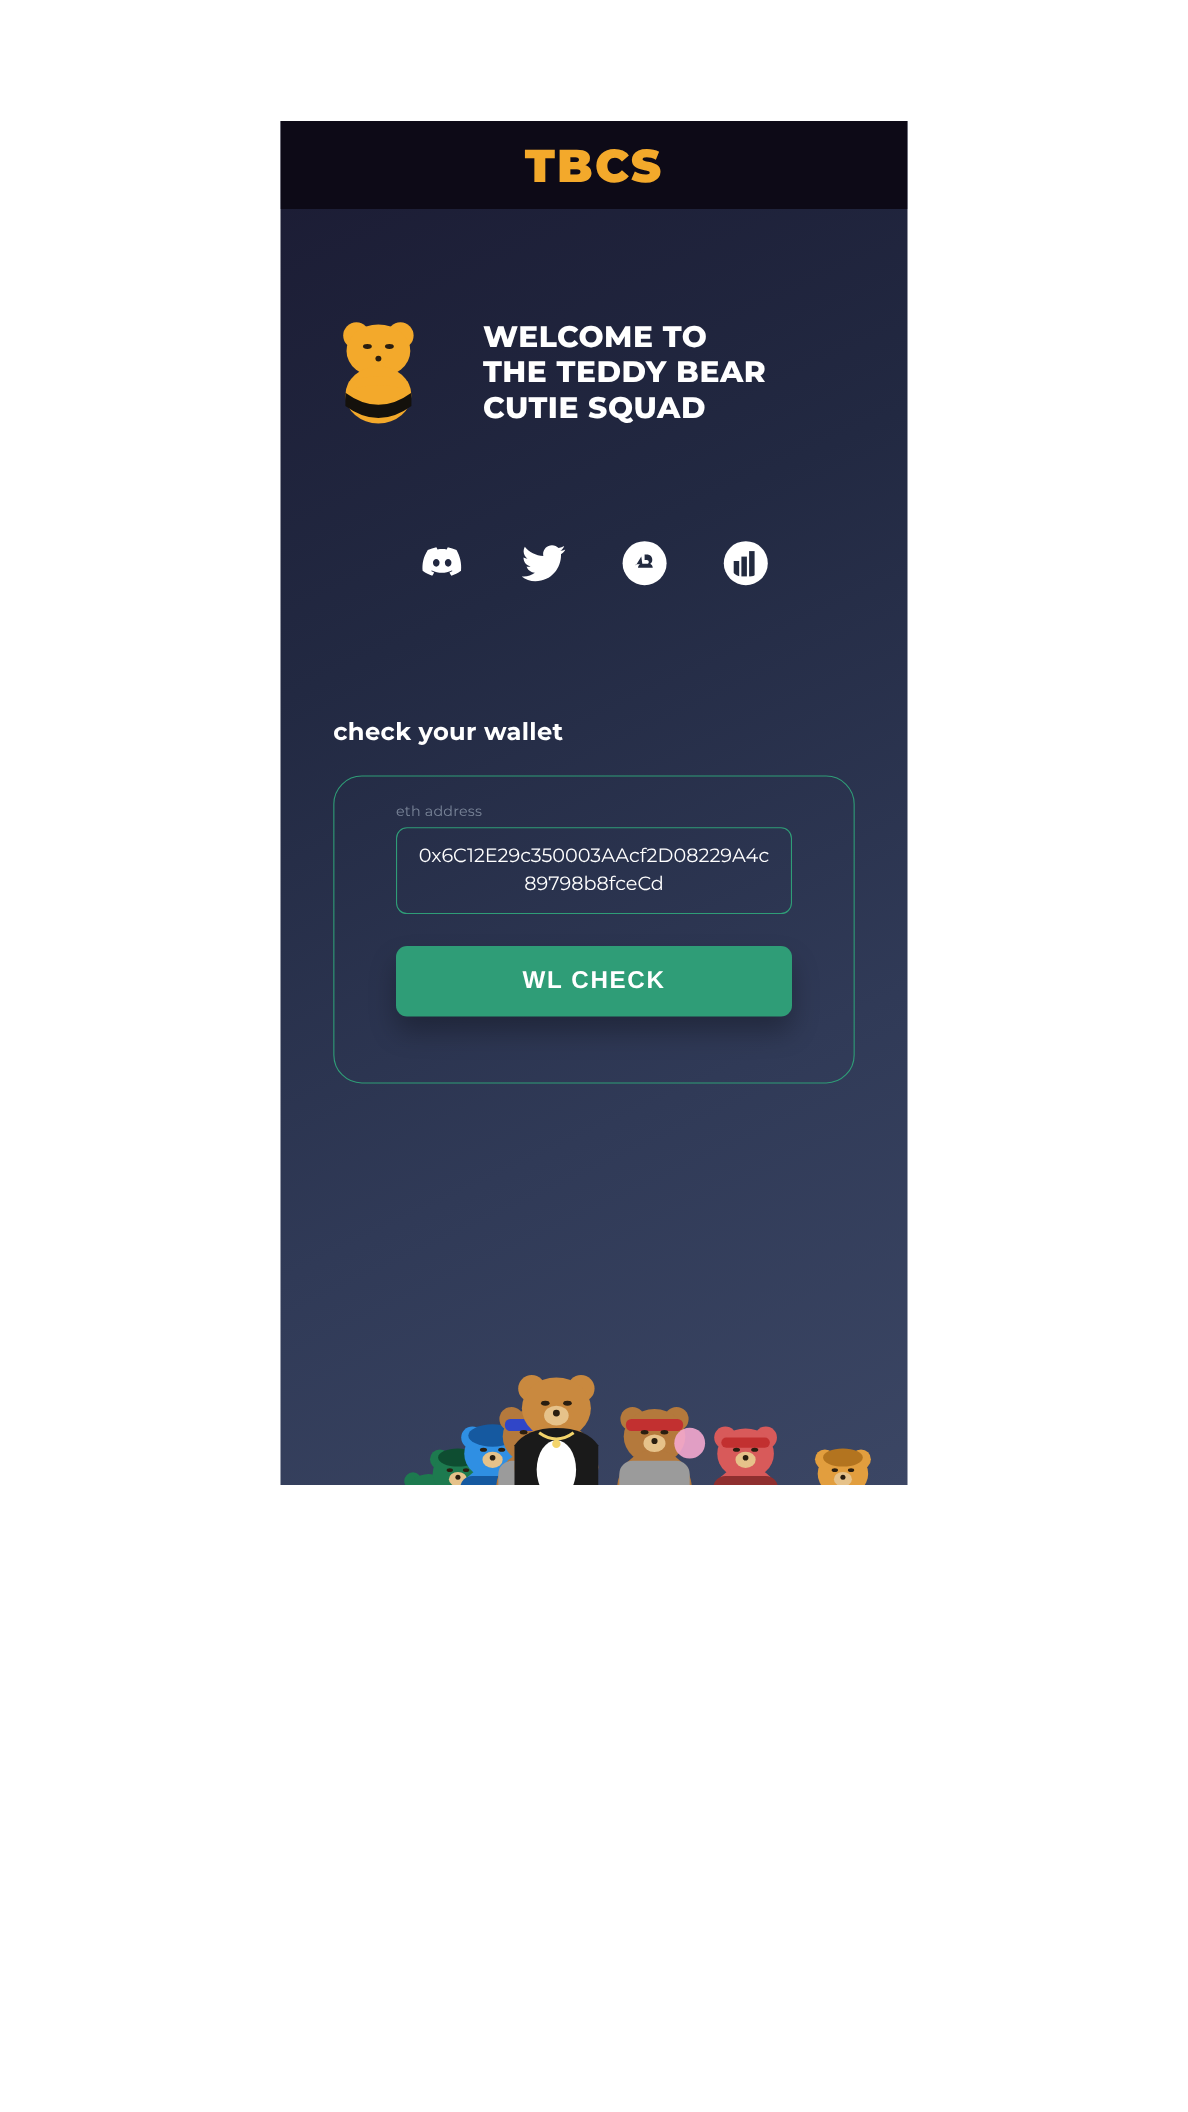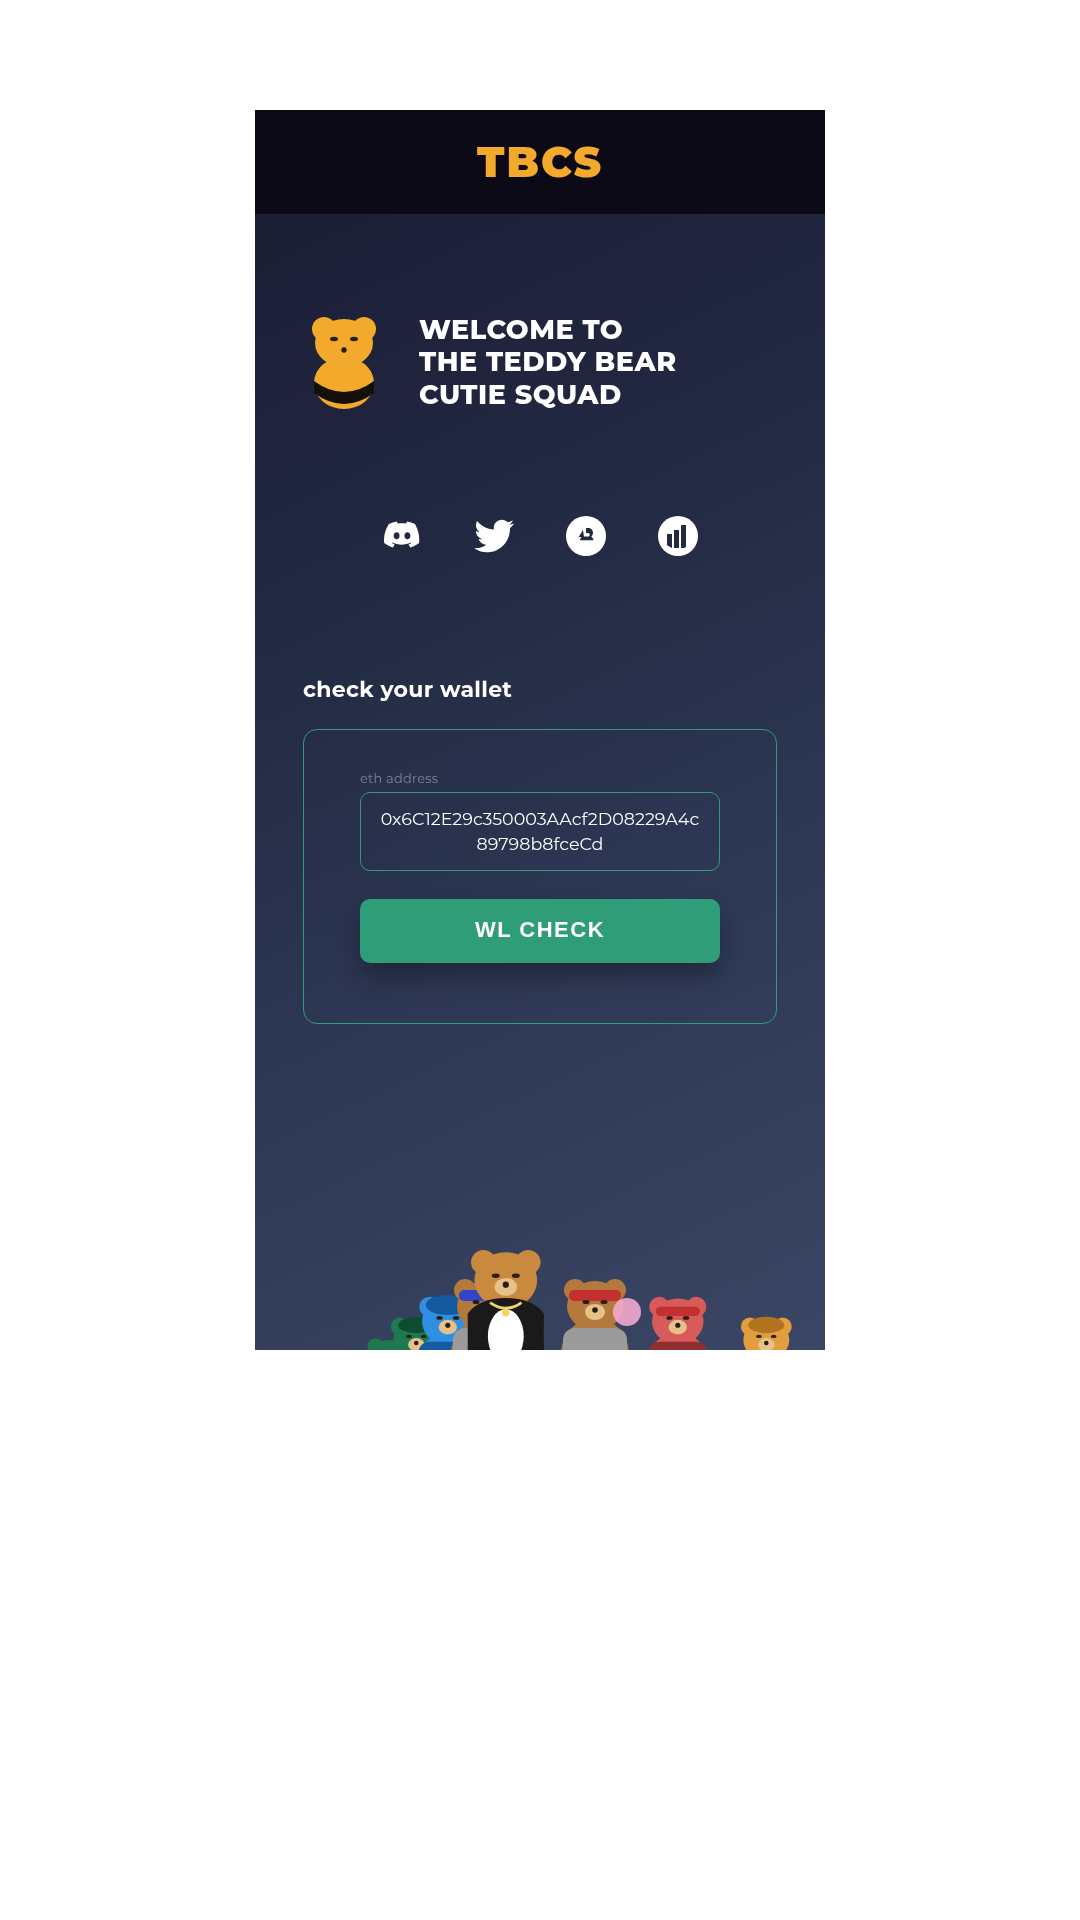--- a/index.html
+++ b/index.html
@@ -16,37 +16,37 @@
     margin-top: 110px;
     background: linear-gradient(155deg, #1b1b33 0%, #222942 35%, #303a57 70%, #3b4664 100%);
     position: relative;
     overflow: hidden;
     min-height: 1240px;
     display: flex;
     flex-direction: column;
   }
   .topbar {
     background: #0d0a17;
-    height: 104px;
+    height: 80px;
     display: flex;
     align-items: center;
     justify-content: center;
   }
   .brand {
     font-weight: 900;
     font-size: 42px;
     letter-spacing: 2px;
     color: #f3a92b;
   }
   .content { padding: 0 48px; }
   .hero {
     margin-top: 100px;
     display: flex;
     align-items: center;
-    gap: 34px;
+    gap: 54px;
   }
   .hero-title {
     color: #ffffff;
     font-weight: 800;
     font-size: 27px;
     line-height: 1.2;
     letter-spacing: 0.5px;
     white-space: pre-line;
   }
   .bear-logo { flex: 0 0 auto; }
@@ -78,22 +78,22 @@
   .section-title {
     color: #ffffff;
     font-weight: 700;
     font-size: 22px;
     margin-top: 120px;
     margin-bottom: 26px;
     letter-spacing: 0.3px;
   }
   .card {
     border: 1px solid #2f9d77;
-    border-radius: 14px;
-    padding: 40px 56px 60px;
+    border-radius: 26px;
+    padding: 24px 56px 60px;
   }
   .field-label {
     color: #7a8599;
     font-size: 13px;
     margin-bottom: 6px;
     letter-spacing: 0.2px;
   }
   .eth-input {
     width: 100%;
     border: 1px solid #2f9d77;

